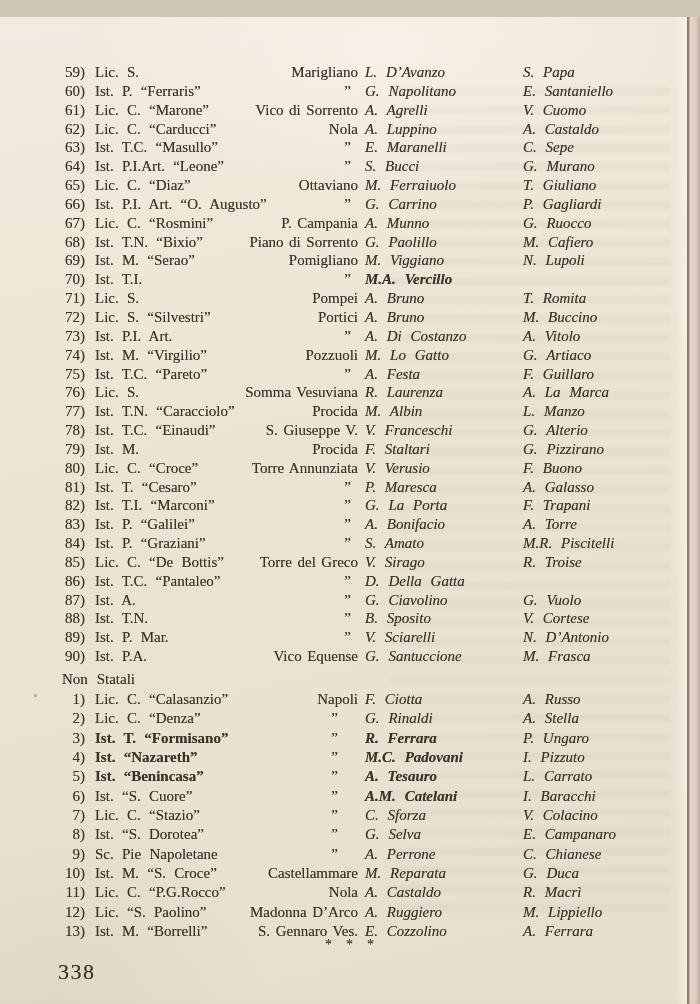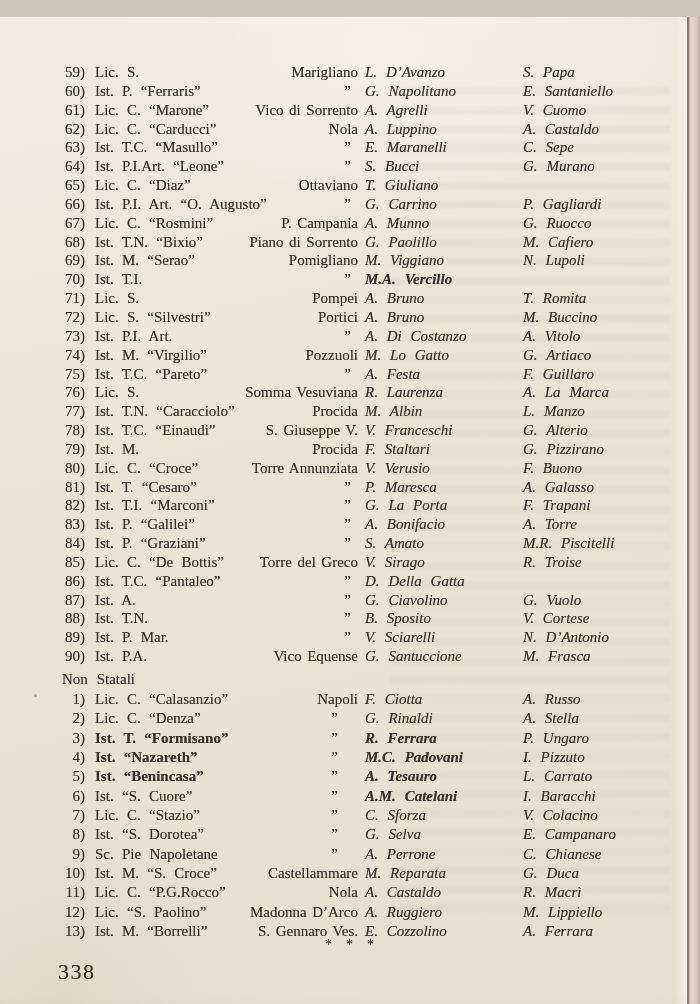--- a/index.html
+++ b/index.html
@@ -138,20 +138,21 @@
           </div>
           <span class="c-name c-n1">S. Bucci</span>
           <span class="c-name c-n2">G. Murano</span>
         </div>
         <div class="row">
           <span class="c-num">65)</span>
           <div class="c-mid">
             <span class="c-school">Lic. C. “Diaz”</span>
             <span class="c-place">Ottaviano</span>
           </div>
+          <span class="c-name c-n1">M. Ferraiuolo</span>
           <span class="c-name c-n2">T. Giuliano</span>
         </div>
         <div class="row">
           <span class="c-num">66)</span>
           <div class="c-mid">
             <span class="c-school">Ist. P.I. Art. “O. Augusto”</span>
             <span class="c-place ditto">”</span>
           </div>
           <span class="c-name c-n1">G. Carrino</span>
           <span class="c-name c-n2">P. Gagliardi</span>

